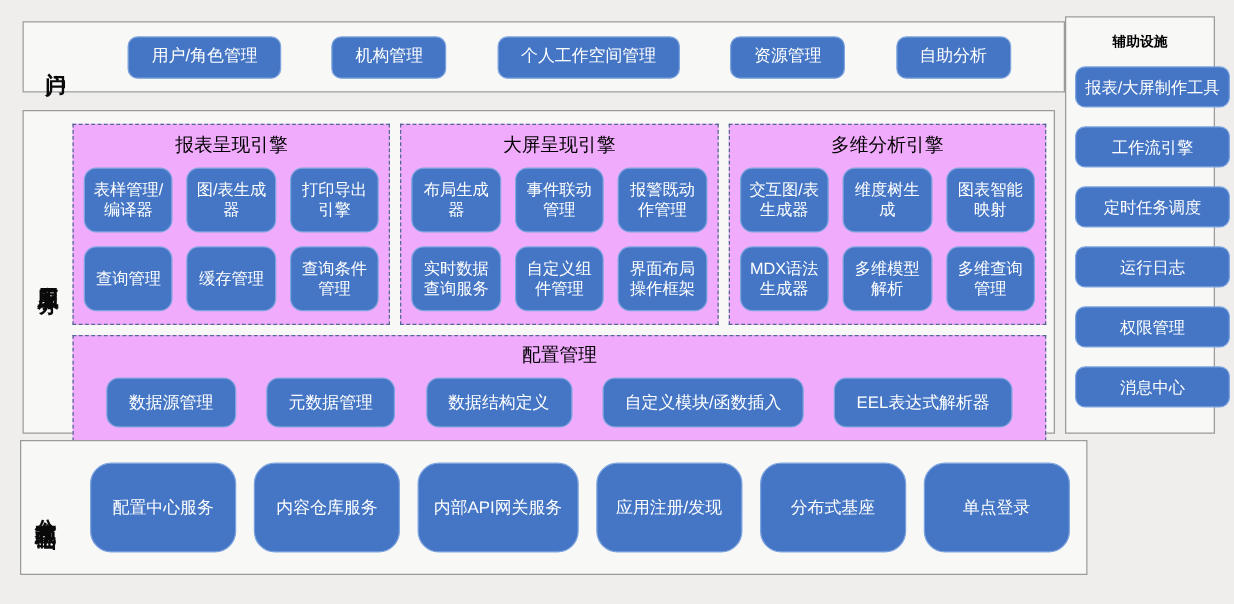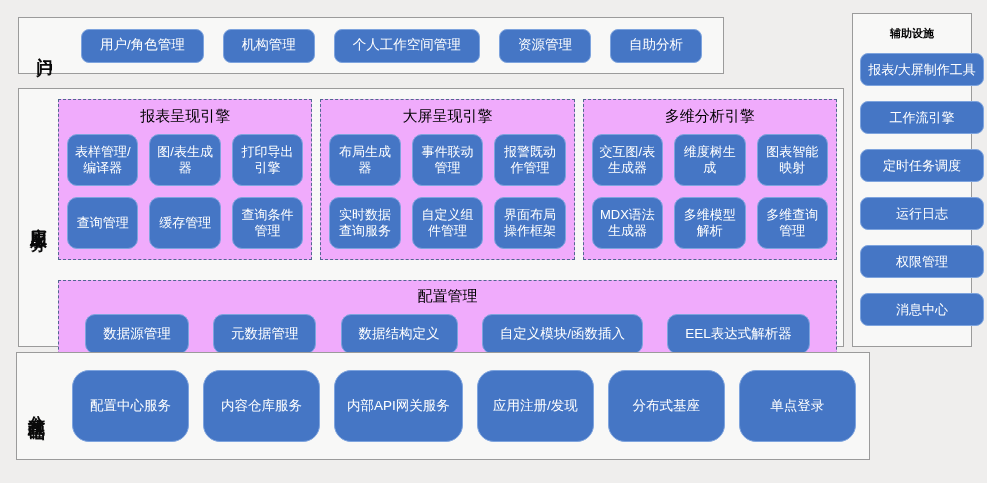--- a/index.html
+++ b/index.html
@@ -6,21 +6,21 @@
   body{
     width:987px;height:483px;position:relative;
     background:#efeeed;
     font-family:"Liberation Sans","DejaVu Sans",sans-serif;
     color:#000;overflow:hidden;
   }
   .section{
     position:absolute;background:#f8f8f7;
     border:1.6px solid #9b9b9b;box-sizing:border-box;
   }
-  #portal{left:18px;top:17px;width:706px;height:57px;display:flex;align-items:center;padding:0 14px;justify-content:space-between;}
+  #portal{left:18px;top:17px;width:834px;height:57px;display:flex;align-items:center;padding:0 14px;justify-content:space-between;}
   #appsvc{left:18px;top:88px;width:826px;height:259px;display:flex;padding:10px 6px 8px 8px;}
   #aux{left:852px;top:13px;width:120px;height:334px;display:flex;flex-direction:column;align-items:center;padding:10px 7px;}
   #dist{left:16px;top:352px;width:854px;height:108px;display:flex;align-items:center;padding:0 8px;}
 
   .vlabel{
     writing-mode:vertical-rl;text-orientation:upright;
     font-weight:bold;font-size:17px;letter-spacing:2px;color:#0a0a0a;
     display:flex;align-items:center;justify-content:center;flex:0 0 auto;
   }
   .btn{
@@ -36,21 +36,21 @@
   .appsvc-content{flex:1;display:flex;flex-direction:column;margin-left:8px;}
   .engines{display:flex;gap:8px;}
   .panel{
     background:#f0abfc;border:1.6px dashed #51688f;box-sizing:border-box;
     padding:5px 8px 10px;
   }
   .engine{flex:1;display:flex;flex-direction:column;}
   .panel-title{text-align:center;font-size:15px;color:#000;margin:2px 0 8px;}
   .engine-grid{display:grid;grid-template-columns:repeat(3,1fr);gap:11px 11px;flex:1;}
   .engine-grid .btn{min-height:52px;border-radius:10px;font-size:13px;padding:2px 3px;}
-  .config{margin-top:20px;padding:4px 12px 10px;}
+  .config{margin-top:8px;padding:4px 12px 10px;}
   .config-row{display:flex;align-items:flex-end;justify-content:space-evenly;gap:10px;}
   .config-row .btn{height:40px;padding:0 17px;border-radius:10px;font-size:13.5px;white-space:nowrap;}
 
   
   .aux-title{font-size:11px;font-weight:bold;margin:2px 11px 12px;text-align:center;}
   .aux-btns{display:flex;flex-direction:column;align-items:center;gap:15px;width:100%;}
   .aux-btns .btn{width:124px;min-height:33px;border-radius:8px;font-size:13px;padding:3px 5px;margin-left:20px;}
 
   
   .dist-btns{flex:1;display:flex;align-items:center;justify-content:space-between;gap:14px;margin:0 28px 0 24px;}

